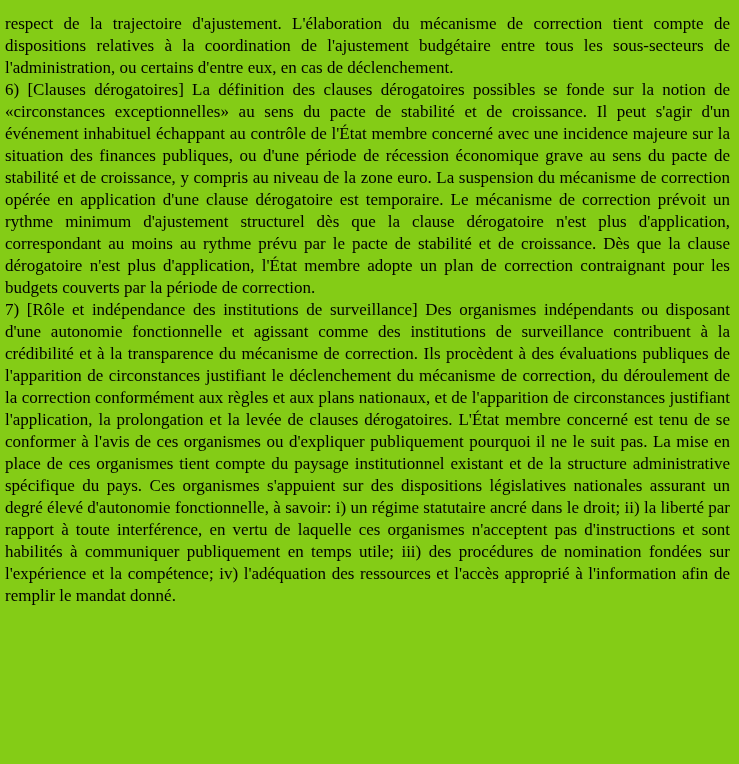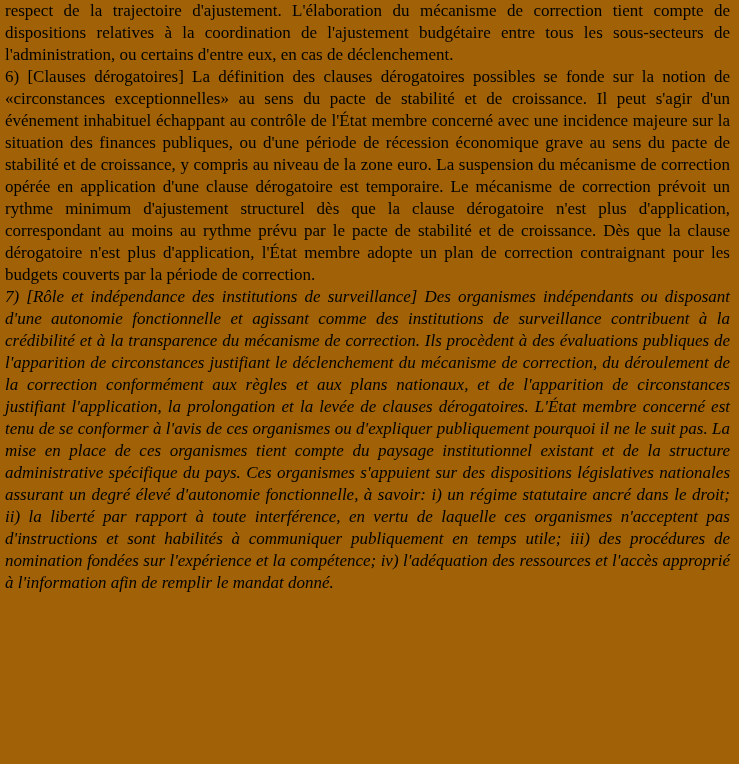--- a/index.html
+++ b/index.html
@@ -5,35 +5,35 @@
   html, body {
     margin: 0;
     padding: 0;
     background: #ffffff;
   }
   .page {
     position: relative;
     width: 739px;
     height: 764px;
     box-sizing: border-box;
-    padding: 0 9px 0 5px;
+    padding: 13px 9px 0 5px;
     overflow: hidden;
-    background: #a16207;
+    background: #84cc16;
     color: #000000;
     font-family: "Liberation Serif", "DejaVu Serif", serif;
     font-size: 17px;
     line-height: 22px;
     text-align: justify;
   }
   .page p {
     margin: 0;
     padding: 0;
   }
   .para-6 { margin-top: 57px; }
-  .para-7 { margin-top: 65px; font-style: italic; }
+  .para-7 { margin-top: 65px; }
 </style>
 </head>
 <body>
 
 <div class="page">
   <p class="para-5">respect de la trajectoire d'ajustement. L'élaboration du mécanisme de correction tient compte de dispositions relatives à la coordination de l'ajustement budgétaire entre tous les sous-secteurs de l'administration, ou certains d'entre eux, en cas de déclenchement.</p>
 
   <p class="para-6">6) [Clauses dérogatoires] La définition des clauses dérogatoires possibles se fonde sur la notion de «circonstances exceptionnelles» au sens du pacte de stabilité et de croissance. Il peut s'agir d'un événement inhabituel échappant au contrôle de l'État membre concerné avec une incidence majeure sur la situation des finances publiques, ou d'une période de récession économique grave au sens du pacte de stabilité et de croissance, y compris au niveau de la zone euro. La suspension du mécanisme de correction opérée en application d'une clause dérogatoire est temporaire. Le mécanisme de correction prévoit un rythme minimum d'ajustement structurel dès que la clause dérogatoire n'est plus d'application, correspondant au moins au rythme prévu par le pacte de stabilité et de croissance. Dès que la clause dérogatoire n'est plus d'application, l'État membre adopte un plan de correction contraignant pour les budgets couverts par la période de correction.</p>
 
   <p class="para-7">7) [Rôle et indépendance des institutions de surveillance] Des organismes indépendants ou disposant d'une autonomie fonctionnelle et agissant comme des institutions de surveillance contribuent à la crédibilité et à la transparence du mécanisme de correction. Ils procèdent à des évaluations publiques de l'apparition de circonstances justifiant le déclenchement du mécanisme de correction, du déroulement de la correction conformément aux règles et aux plans nationaux, et de l'apparition de circonstances justifiant  l'application, la prolongation et la levée de clauses dérogatoires. L'État membre concerné est tenu de se conformer à l'avis de ces organismes ou d'expliquer publiquement pourquoi il ne le suit pas. La mise en place de ces organismes tient compte du paysage institutionnel existant et de la structure administrative spécifique du pays. Ces organismes s'appuient sur des dispositions législatives nationales assurant un degré élevé d'autonomie fonctionnelle, à savoir: i) un régime statutaire ancré dans le droit; ii) la liberté par rapport à toute interférence, en vertu de laquelle ces organismes n'acceptent pas d'instructions et sont habilités à communiquer publiquement en temps utile; iii) des procédures de nomination fondées sur l'expérience et la compétence; iv) l'adéquation des ressources et l'accès approprié à l'information afin de remplir le mandat donné.</p>

